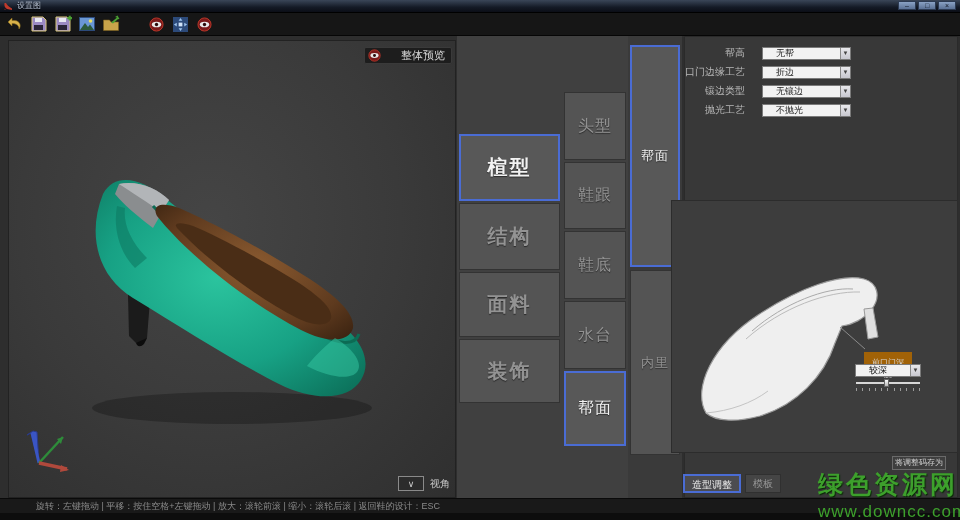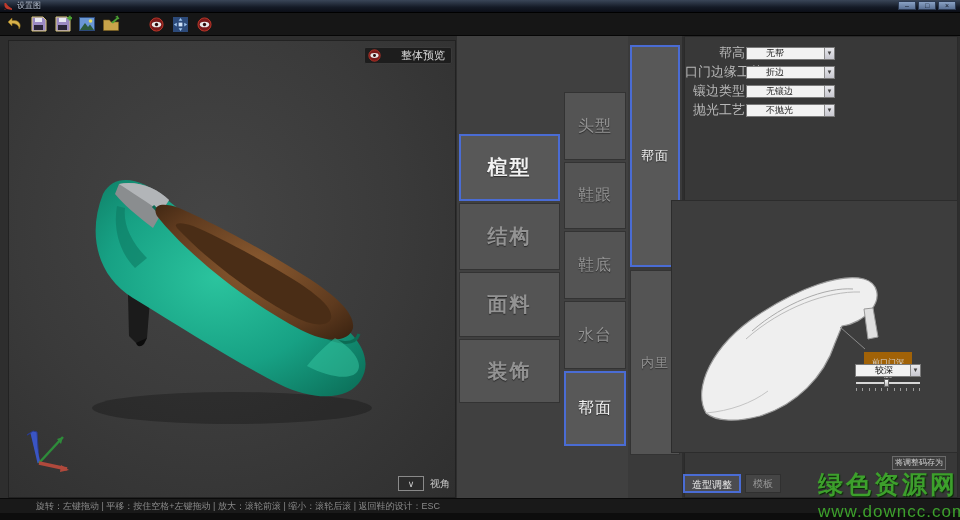--- a/index.html
+++ b/index.html
@@ -51,25 +51,25 @@
   .tab-cell.sel { border:2px solid #4a6cd4; color:#f2f2f2; background:#585858; }
   .f-main { font-size:20px; font-weight:bold; letter-spacing:2px; }
   .f-mid  { font-size:16px; letter-spacing:1px; }
   .f-side { font-size:13px; letter-spacing:1px; }
 
   
   .rpanel { left:684px; top:0; width:274px; height:462px; background:#383838;
     border:1px solid #2a2a2a; }
   .prop-row { position:absolute; left:0; width:272px; height:14px;
     display:flex; align-items:center; }
-  .prop-label { width:60px; text-align:right; color:#b8b8b8; font-size:13px;
-    margin-right:1px; white-space:nowrap; }
+  .prop-label { width:60px; text-align:right; color:#b8b8b8; font-size:10px;
+    margin-right:17px; white-space:nowrap; }
   .prop-select { width:89px; height:13px; background:#f2f2f2; border:1px solid #7a7a7a;
     display:flex; align-items:center; cursor:pointer; }
-  .prop-value { flex:1; color:#1a1a1a; font-size:9px; padding-left:19px; }
+  .prop-value { flex:1; color:#1a1a1a; font-size:9px; padding-left:13px; }
   .dd-btn { width:10px; height:11px; background:linear-gradient(#e8e8ec,#c8c8d0);
     border-left:1px solid #8a8a8a; color:#444; font-size:6px; line-height:11px;
     text-align:center; }
 
   .detail-tabs { position:absolute; left:-14px; top:143px; display:flex; gap:3px; }
   .dtab { height:18px; padding:0 5px; background:#3f3f3f; border:1px solid #303030;
     color:#8b8b8b; font-size:9px; line-height:17px; cursor:pointer; }
   .dtab.sel { border:2px solid #4a6cd4; background:#4c4c50; color:#e0e0e0; }
 
   .preview-box { position:absolute; left:-14px; top:163px; width:287px; height:253px;

